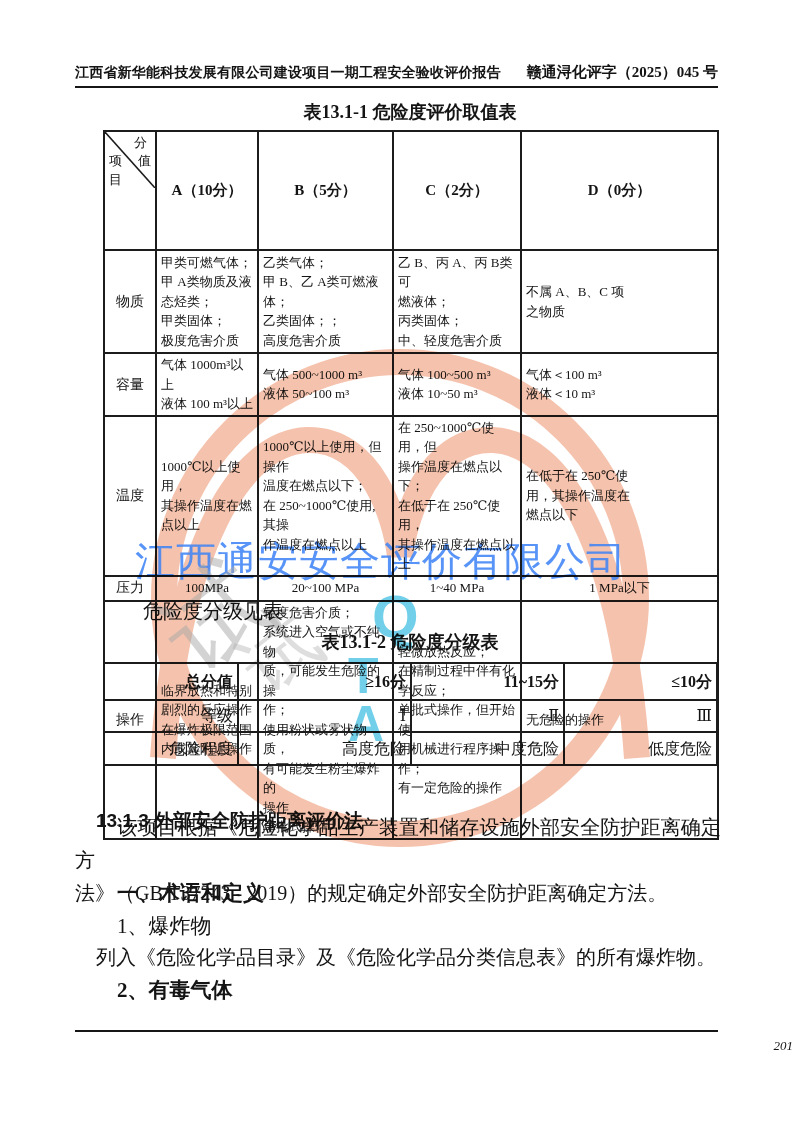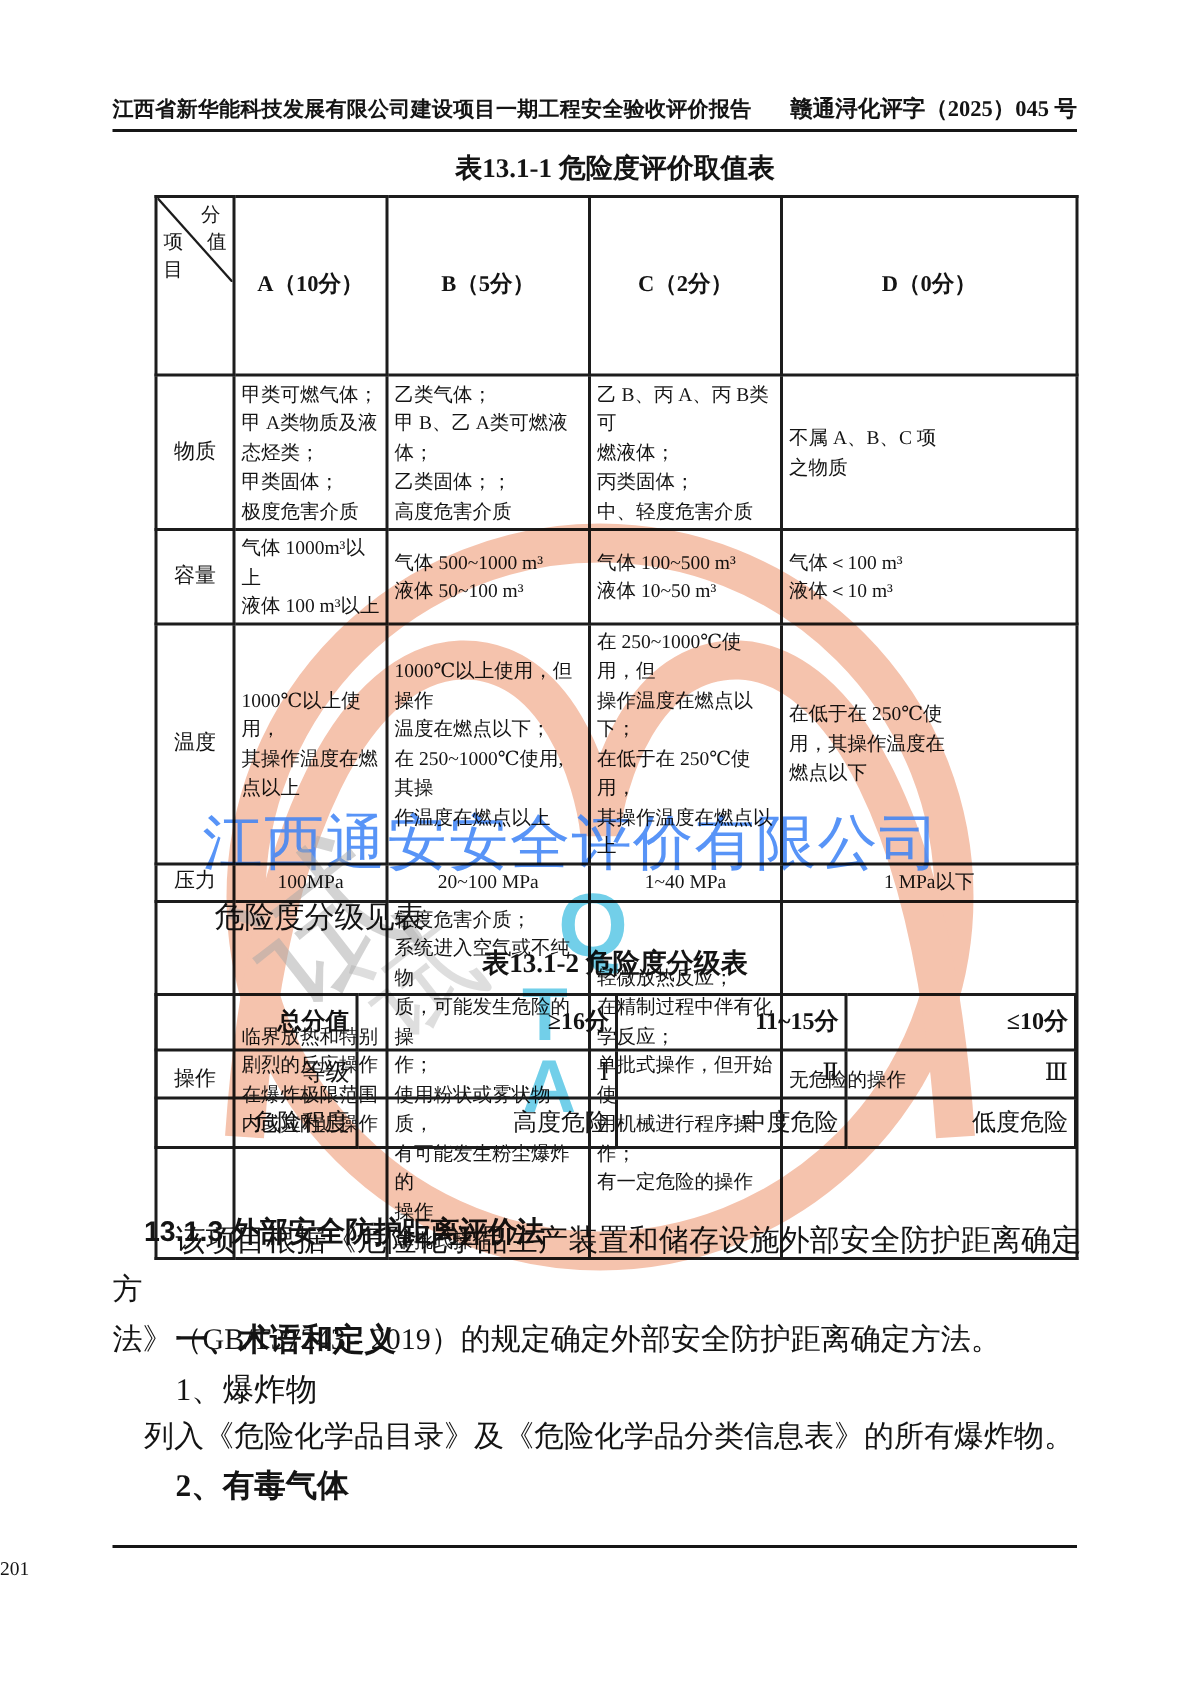--- a/index.html
+++ b/index.html
@@ -48,21 +48,21 @@
               font-family:"Liberation Sans","DejaVu Sans",sans-serif; }
   .para { left:75px; top:811px; width:646px; font-size:20px; line-height:33px;
           white-space:pre-line; text-indent:42px; text-align:justify; }
   .sub-head { left:117px; top:879px; font-size:21px; font-weight:bold; }
   .item-1 { left:117px; top:912px; font-size:21px; }
   .item-1b { left:96px; top:944px; font-size:20px; }
   .item-2 { left:117px; top:976px; font-size:21px;font-weight:bold; }
 
   
   .ftr-rule { left:75px; right:75px; top:1030px; height:2px; background:#161616; }
-  .page-num { left:0; width:100%; top:1038px; text-align:left; font-size:13px; }
+  .page-num { left:0; width:100%; top:1038px; text-align:right; font-size:13px;font-style:italic; }
 
   
   .wm { position:absolute; inset:0; z-index:6; pointer-events:none; mix-blend-mode:multiply; }
   .wm-company {
     position:absolute; left:123px; top:534px; width:600px;
     font-size:40px; letter-spacing:1px; white-space:nowrap;
     color:#3b82f6; opacity:.85; font-family:"Liberation Sans","DejaVu Sans",sans-serif;margin-left:12px;
   }
   .wm-stamp { position:absolute; color:rgba(168,168,168,.5); font-family:"Liberation Serif",serif; }
   .wm-stamp.s1 { left:165px; top:548px; font-size:104px; transform:rotate(-38deg); }

